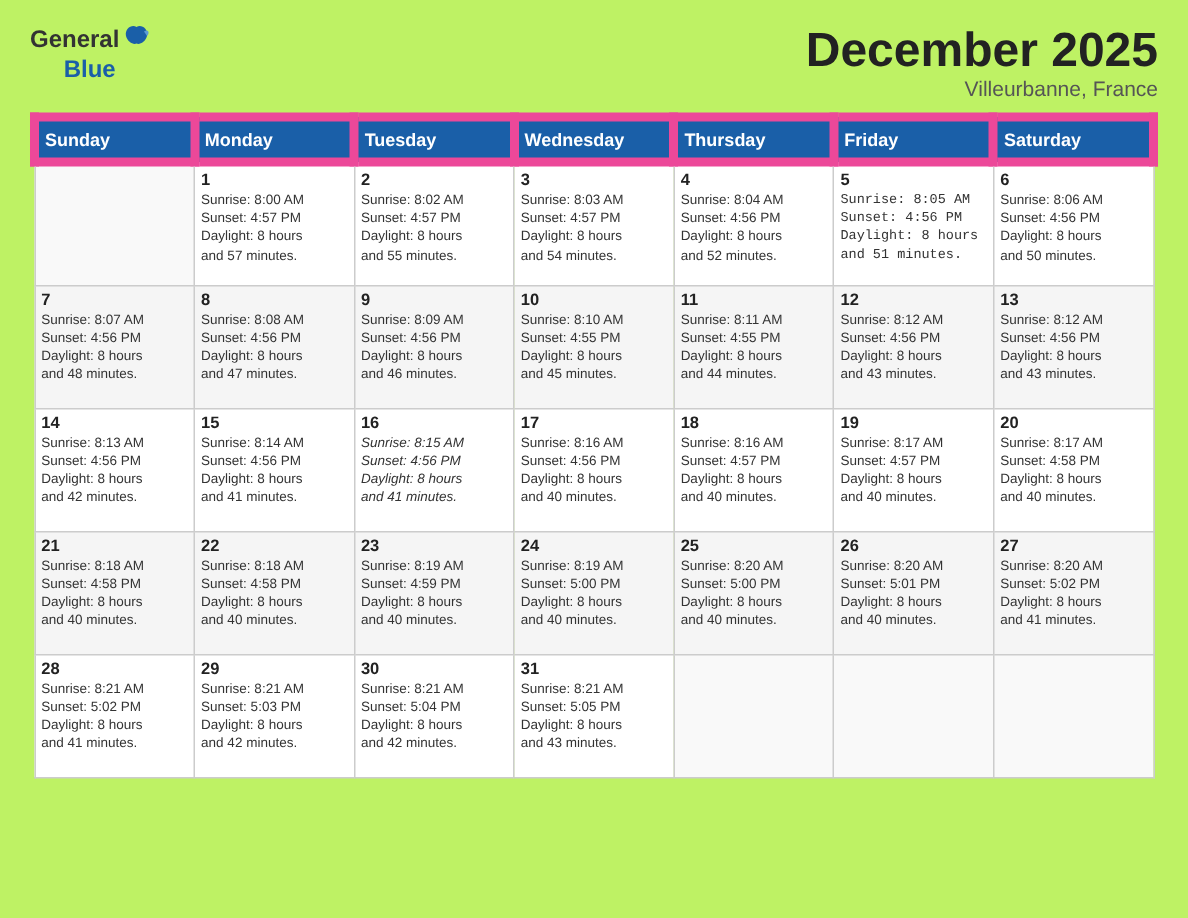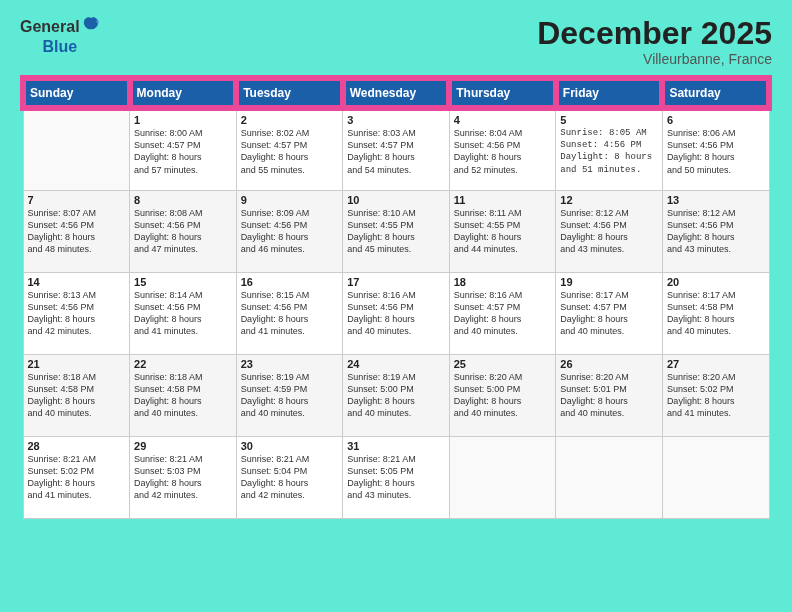--- a/index.html
+++ b/index.html
@@ -7,21 +7,21 @@
       font-family: Arial, sans-serif;
       background: #fff;
       width: 792px;
       height: 612px;
       overflow: hidden;
     }
     .page {
       width: 792px;
       height: 612px;
       padding: 16px 20px 10px 20px;
-      background: #5eead4;
+      background: #bef264;
     }
     .header {
       display: flex;
       justify-content: space-between;
       align-items: flex-start;
       margin-bottom: 8px;
     }
     .logo {
       display: flex;
       align-items: center;
@@ -236,21 +236,21 @@
           </td>
           <td>
             <span class="day-num">15</span>
             <div class="cell-info" style="white-space: pre-line;">Sunrise: 8:14 AM
 Sunset: 4:56 PM
 Daylight: 8 hours
 and 41 minutes.</div>
           </td>
           <td>
             <span class="day-num">16</span>
-            <div class="cell-info" style="white-space: pre-line;">Sunrise: 8:15 AM
+            <div class="cell-info" style="white-space: pre-line; font-style: italic;">Sunrise: 8:15 AM
 Sunset: 4:56 PM
 Daylight: 8 hours
 and 41 minutes.</div>
           </td>
           <td>
             <span class="day-num">17</span>
             <div class="cell-info" style="white-space: pre-line;">Sunrise: 8:16 AM
 Sunset: 4:56 PM
 Daylight: 8 hours
 and 40 minutes.</div>

